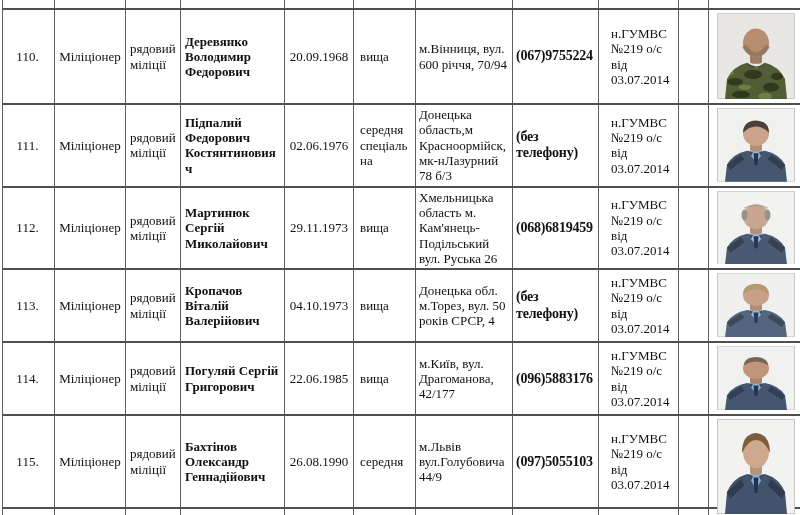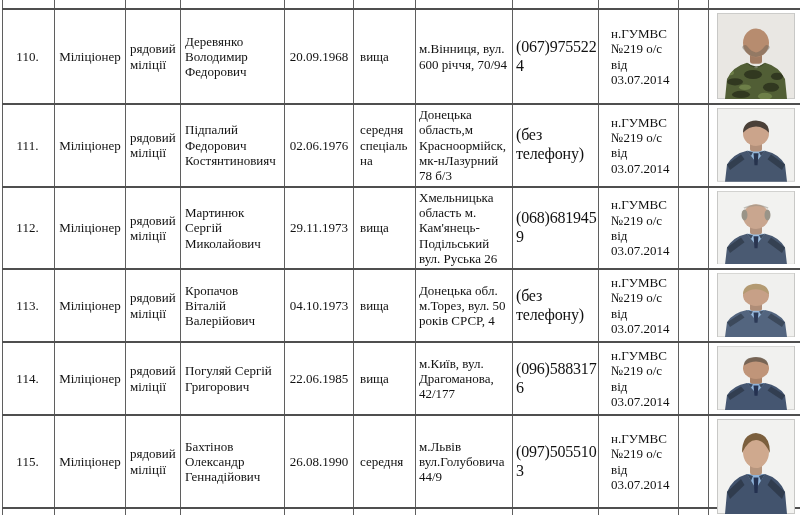--- a/index.html
+++ b/index.html
@@ -15,25 +15,25 @@
   tr.edge-bottom td{border-bottom:none;height:6px;}
   #roster-body tr:nth-child(2){height:95px;}
   #roster-body tr:nth-child(3){height:77px;}
   #roster-body tr:nth-child(4){height:72px;}
   #roster-body tr:nth-child(5){height:73px;}
   #roster-body tr:nth-child(6){height:73px;}
   #roster-body tr:nth-child(7){height:93px;}
   .c-num{text-align:center;padding-right:5px;}
   .c-pos{text-align:center;}
   .c-rank{padding-left:4px;}
-  .c-name{font-weight:normal;padding-left:4px;}
+  .c-name{font-weight:bold;padding-left:4px;}
   .c-dob{text-align:center;}
   .c-edu{padding-left:6px;margin-top:20px;}
   .c-addr{padding-left:3px;padding-right:2px;font-size:13px;}
-  .c-phone{font-weight:normal;padding-left:3px;padding-right:1px;font-size:16px;letter-spacing:-0.2px;margin-top:24px;}
+  .c-phone{font-weight:bold;padding-left:3px;padding-right:1px;font-size:14px;letter-spacing:-0.2px;margin-top:24px;}
   .c-note{padding-left:12px;padding-right:4px;}
   .c-photo{position:relative;padding:0;}
   .photo{position:absolute;top:3px;right:5px;width:78px;height:calc(100% - 7px);}
   .photo.overflow{height:calc(100% + 4px);z-index:3;}
   .photo svg{width:100%;height:100%;display:block;}
 </style>
 </head>
 <body>
 
 <div class="page">

